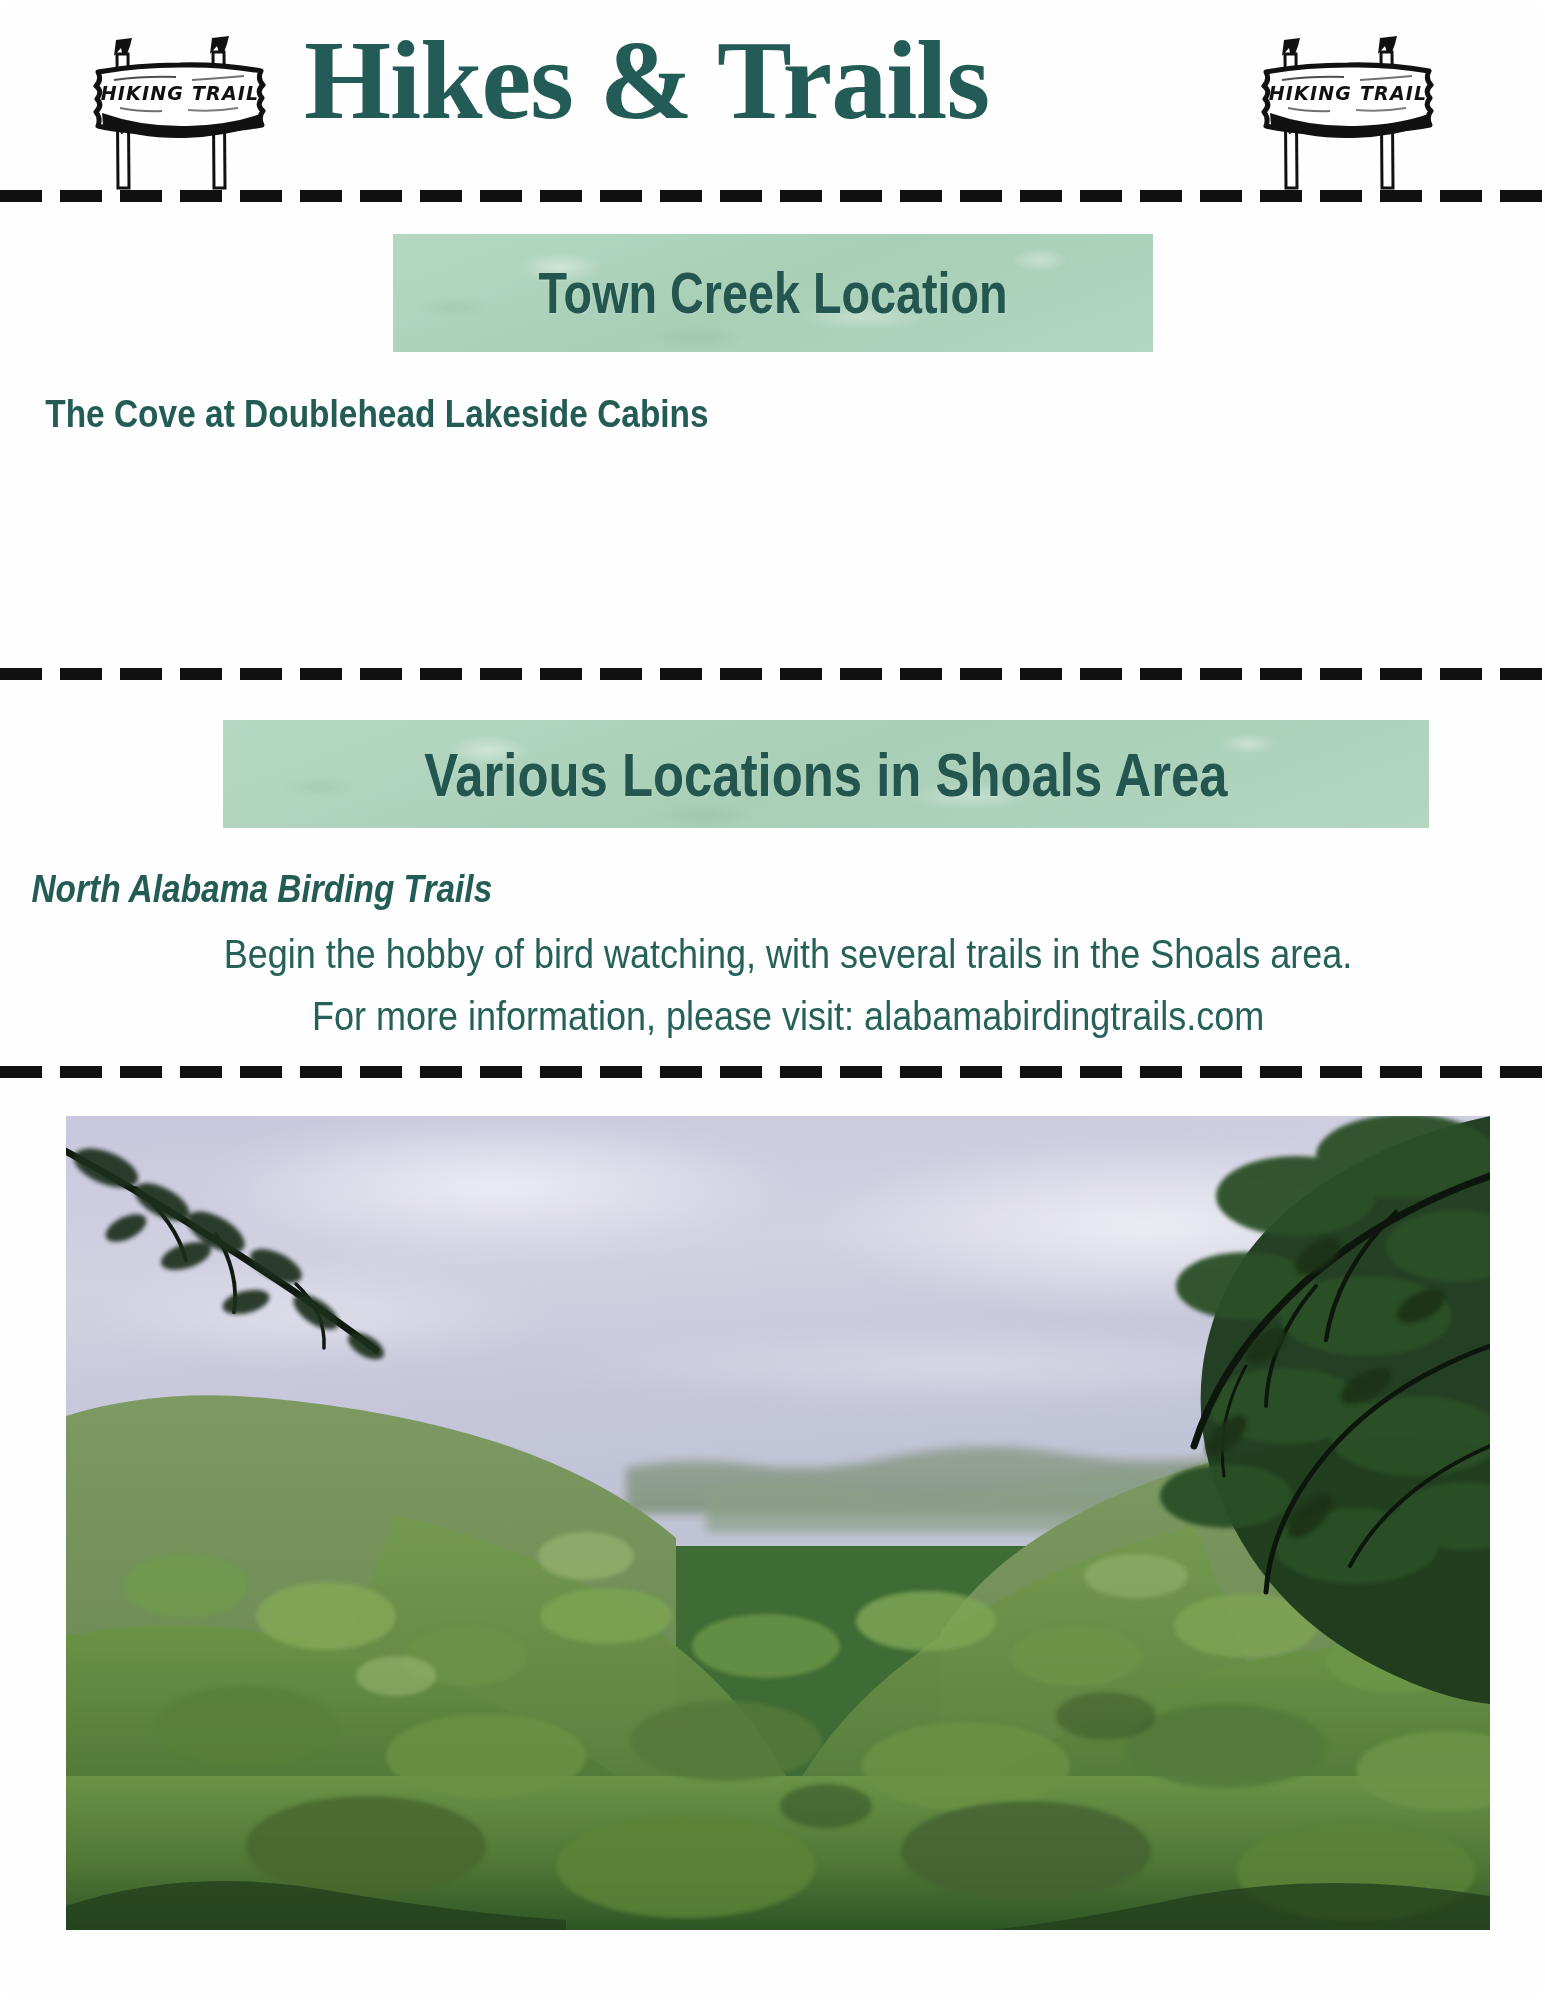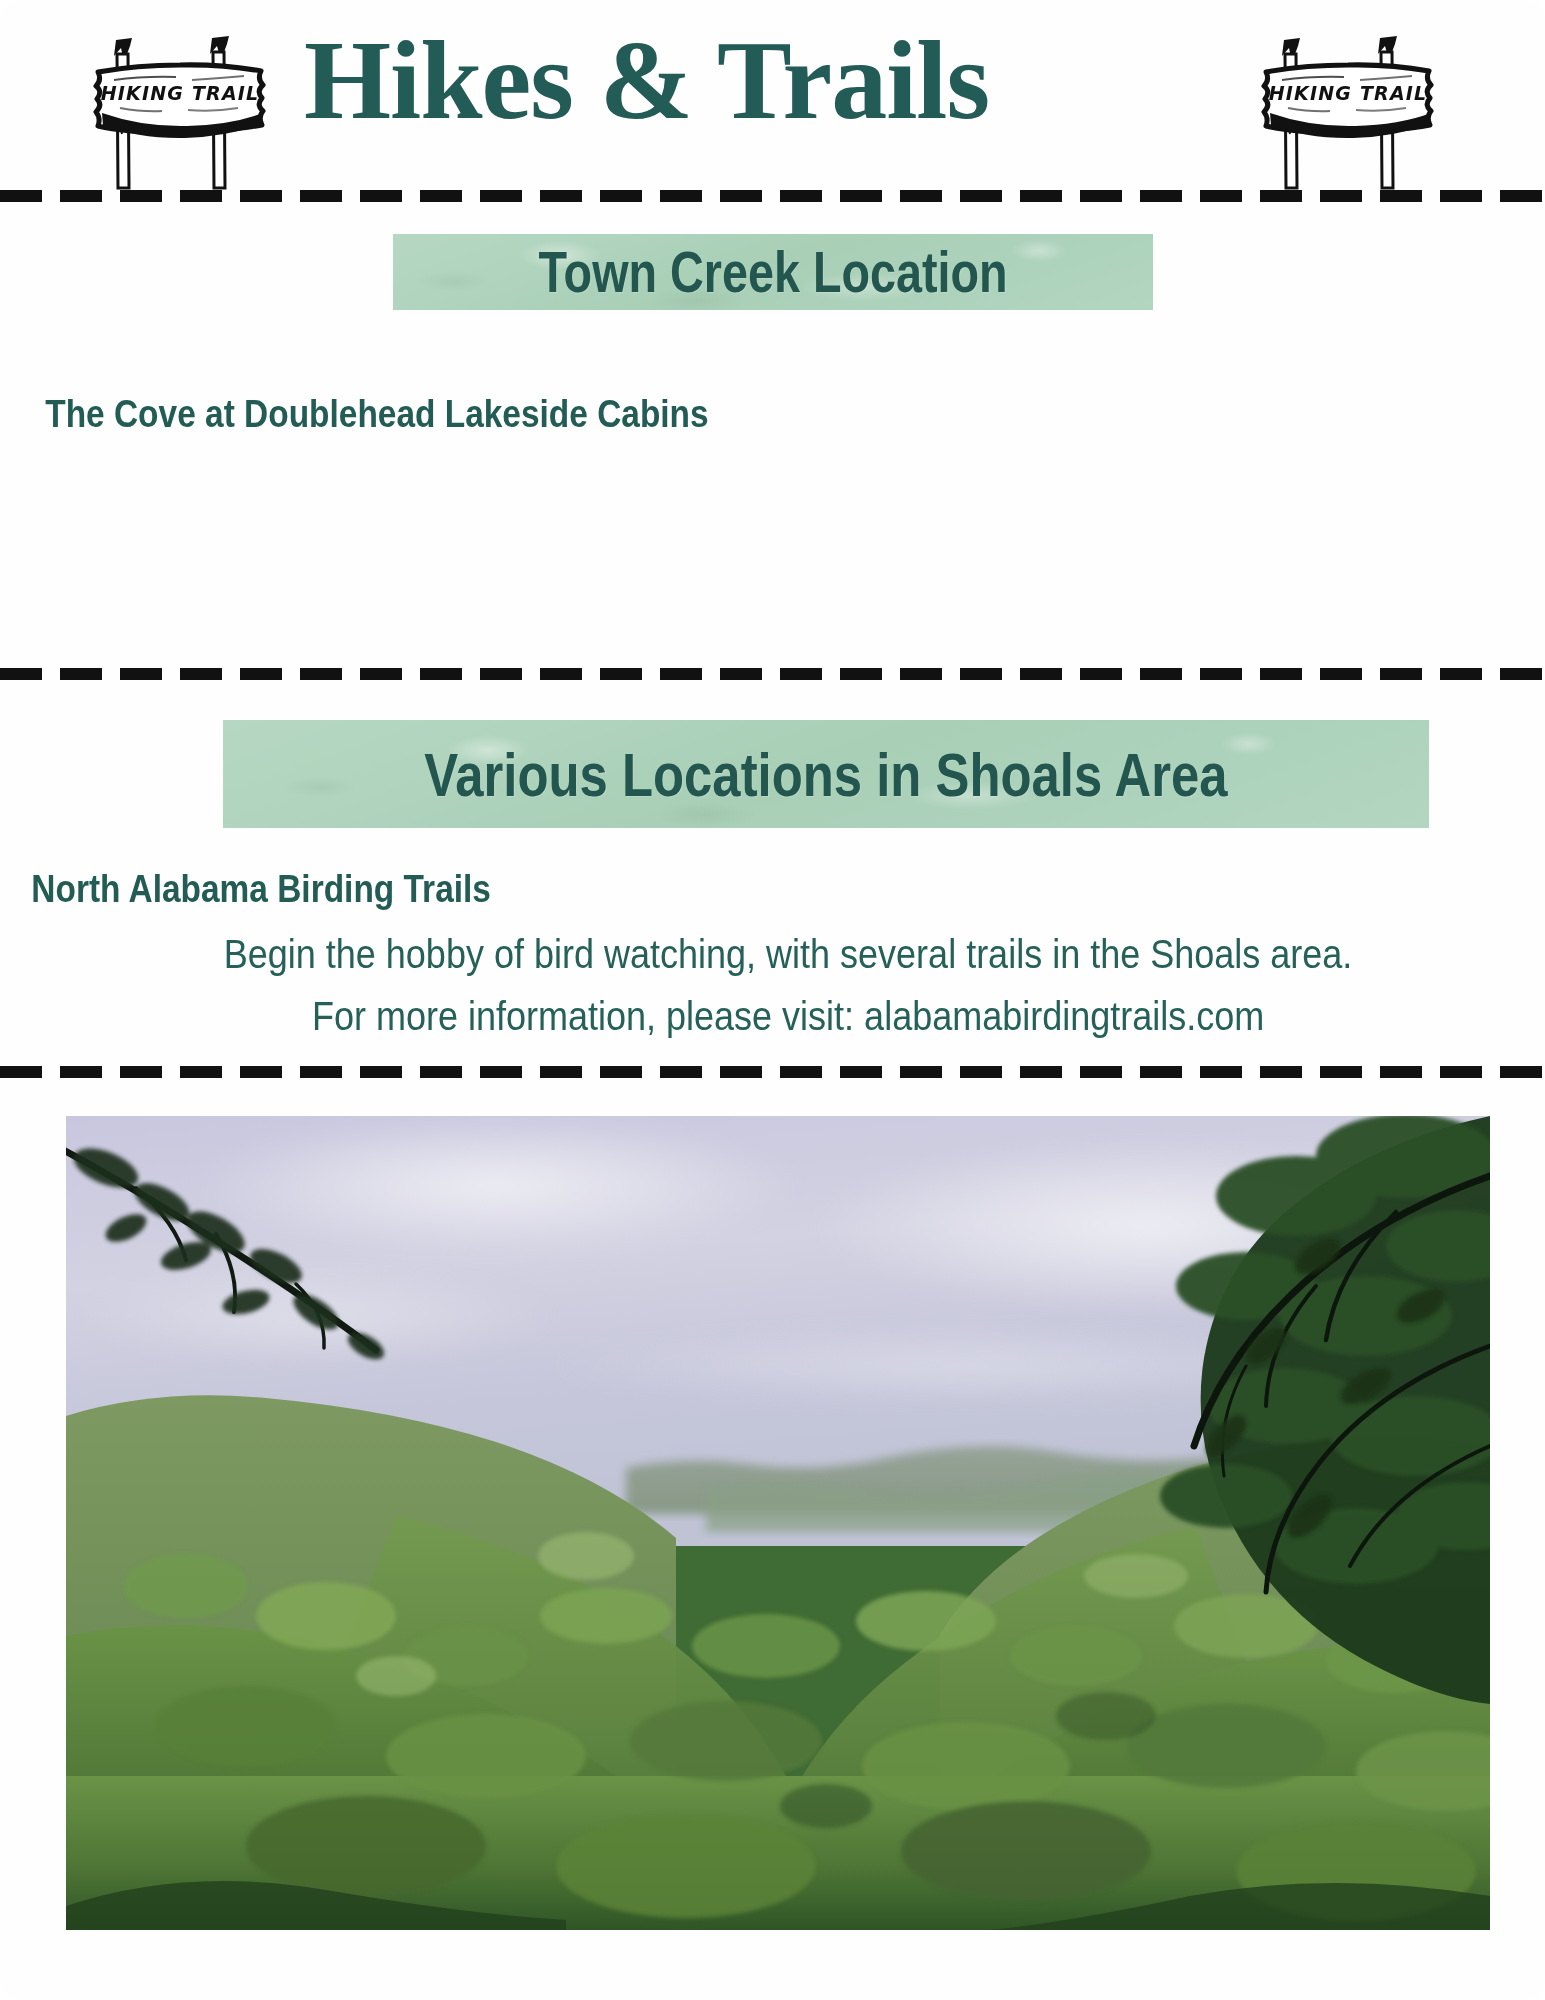--- a/index.html
+++ b/index.html
@@ -79,21 +79,21 @@
   .section-bar span{
     font-family:"Liberation Sans Narrow","Liberation Sans", sans-serif;
     font-weight:bold;
     color:#22564f;
     transform:scaleX(.82);
     transform-origin:center;
     white-space:nowrap;
     display:inline-block;
     text-shadow:1px 1px 0 rgba(255,255,255,.18);
   }
-  .bar1{ left:393px; top:234px; width:760px; height:76px; }
+  .bar1{ left:393px; top:234px; width:760px; height:118px; }
   .bar1 span{ font-size:57px; }
   .bar2{ left:195px; top:720px; width:1206px; height:108px;margin-left:28px; }
   .bar2 span{ font-size:62px; }
 
   
   .subhead{
     position:absolute;
     left:0; width:1286px;
     text-align:left;
     font-family:"Liberation Sans Narrow","Liberation Sans", sans-serif;
@@ -111,21 +111,21 @@
     font-family:"Liberation Sans Narrow","Liberation Sans", sans-serif;
     font-size:40px;
     line-height:62px;
     color:#256158;
   }
   .bodytext .ln{ display:block; }
   .bodytext .ln i{ font-style:normal; display:inline-block; transform:scaleX(.9); }
 
   .sub1{ top:393px; }
   .body1{ top:448px; }
-  .sub2{ top:868px; }
+  .sub2{ top:868px;font-style:italic; }
   .body2{ top:923px;padding-left:32px; }
 
   
   .photo{
     position:absolute;
     left:66px; top:1116px;
     width:1424px; height:814px;
     overflow:hidden;
     background:#3f6b34;
   }

